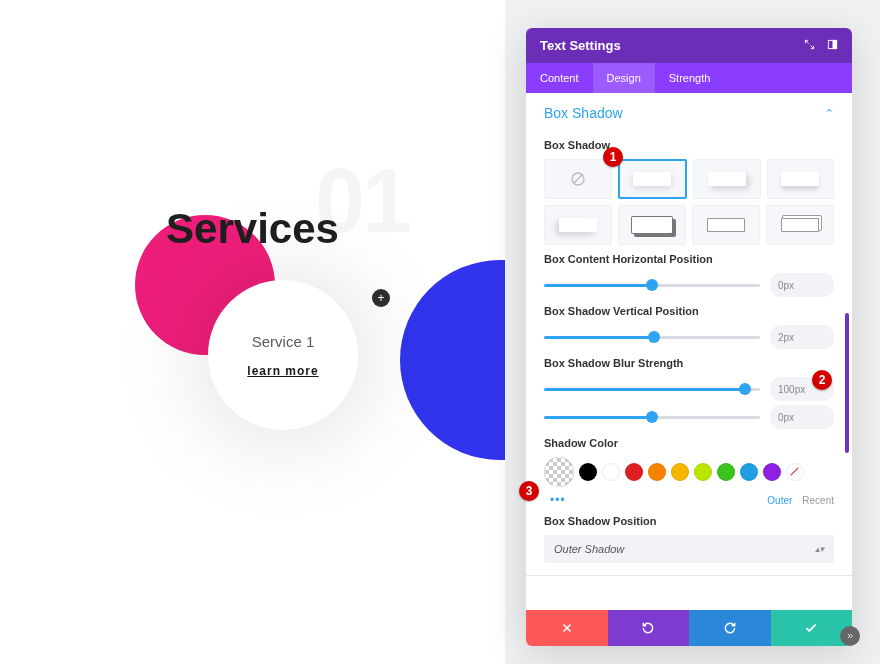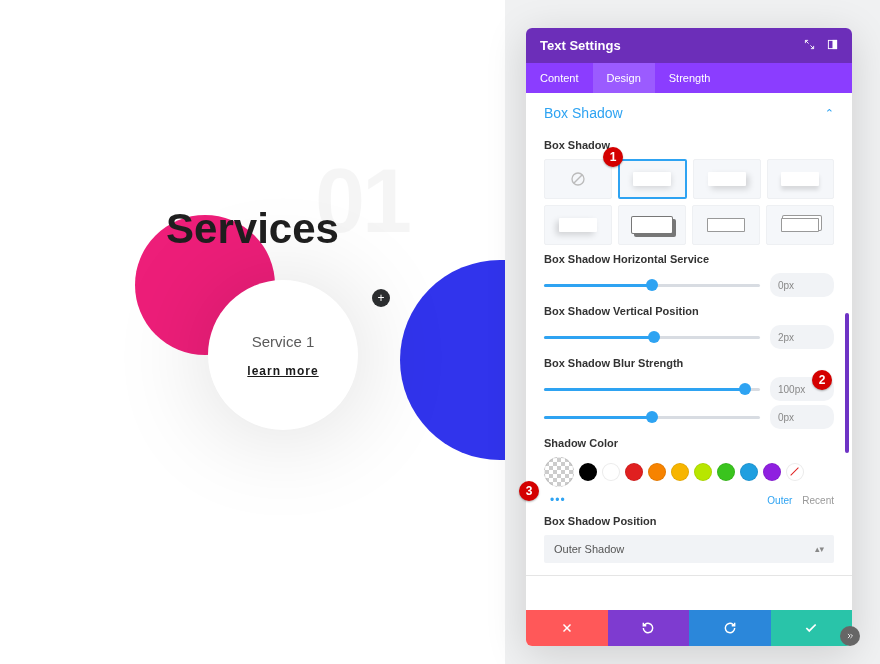--- a/index.html
+++ b/index.html
@@ -57,21 +57,21 @@
 .swatch { width: 18px; height: 18px; border-radius: 50%; cursor: pointer; border: 1px solid rgba(0,0,0,0.08); }
 .swatch.trans { background: repeating-conic-gradient(#ccc 0 25%, #fff 0 50%) 0 0 / 8px 8px; width: 30px; height: 30px; border-radius: 50%; }
 .swatch.trans-small { background: #fff; position: relative; overflow: hidden;}
 .swatch.trans-small::after { content: ""; position: absolute; left: 15%; top: 45%; width: 70%; height: 1px; background: #e02020; transform: rotate(-45deg); }
 .swatch-row2 { display: flex; gap: 14px; margin-top: 6px; align-items: center; padding-left: 6px;}
 .dots { color: #2ea3f2; font-size: 12px; letter-spacing: 1px; }
 .saved-rec { margin-left: auto; display: flex; gap: 10px; font-size: 10px; }
 .saved-rec .sv { color: #2ea3f2; cursor: pointer; }
 .saved-rec .rc { color: #999; cursor: pointer; }
 
-.select-box { margin-top: 6px; background: #f1f3f6; padding: 8px 10px; font-size: 11px; color: #555; border-radius: 2px; display: flex; justify-content: space-between; align-items: center; cursor: pointer; }
+.select-box { margin-top: 6px; background: #f1f3f6; padding: 8px 10px; font-size: 11px; color: #555; border-radius: 2px; display: flex; justify-content: space-between; align-items: center; cursor: pointer; font-style: italic; }
 .select-box .dd { font-size: 9px; color: #888; }
 
 .bottom-bar { display: flex; height: 36px; }
 .bbtn { flex: 1; display: flex; align-items: center; justify-content: center; font-size: 14px; color: #fff; cursor: pointer; }
 .bbtn.red { background: #ff5859; }
 .bbtn.purple { background: #7e3bd0; }
 .bbtn.blue { background: #2b87da; }
 .bbtn.green { background: #29c4a9; }
 
 .badge { position: absolute; width: 20px; height: 20px; background: #d40000; color: #fff; border-radius: 50%; font-size: 12px; font-weight: 700; display: flex; align-items: center; justify-content: center; z-index: 20; box-shadow: 0 1px 2px rgba(0,0,0,0.3);}
@@ -153,21 +153,21 @@
             </div>
           <div class="preset p6">
               <div class="preset-inner"></div>
             </div>
           <div class="preset p7">
               <div class="preset-inner"></div>
             </div>
         </div>
       </div>
 
-      <span class="field-label">Box Shadow Horizontal Service</span>
+      <span class="field-label">Box Content Horizontal Position</span>
       <div class="slider-row">
         <div class="track">
           <div class="fill" style="width:50%"></div>
             <div class="thumb" style="left:50%"></div>
         </div>
         <div class="val-box">0px</div>
       </div>
 
       <span class="field-label">Box Shadow Vertical Position</span>
       <div class="slider-row">

